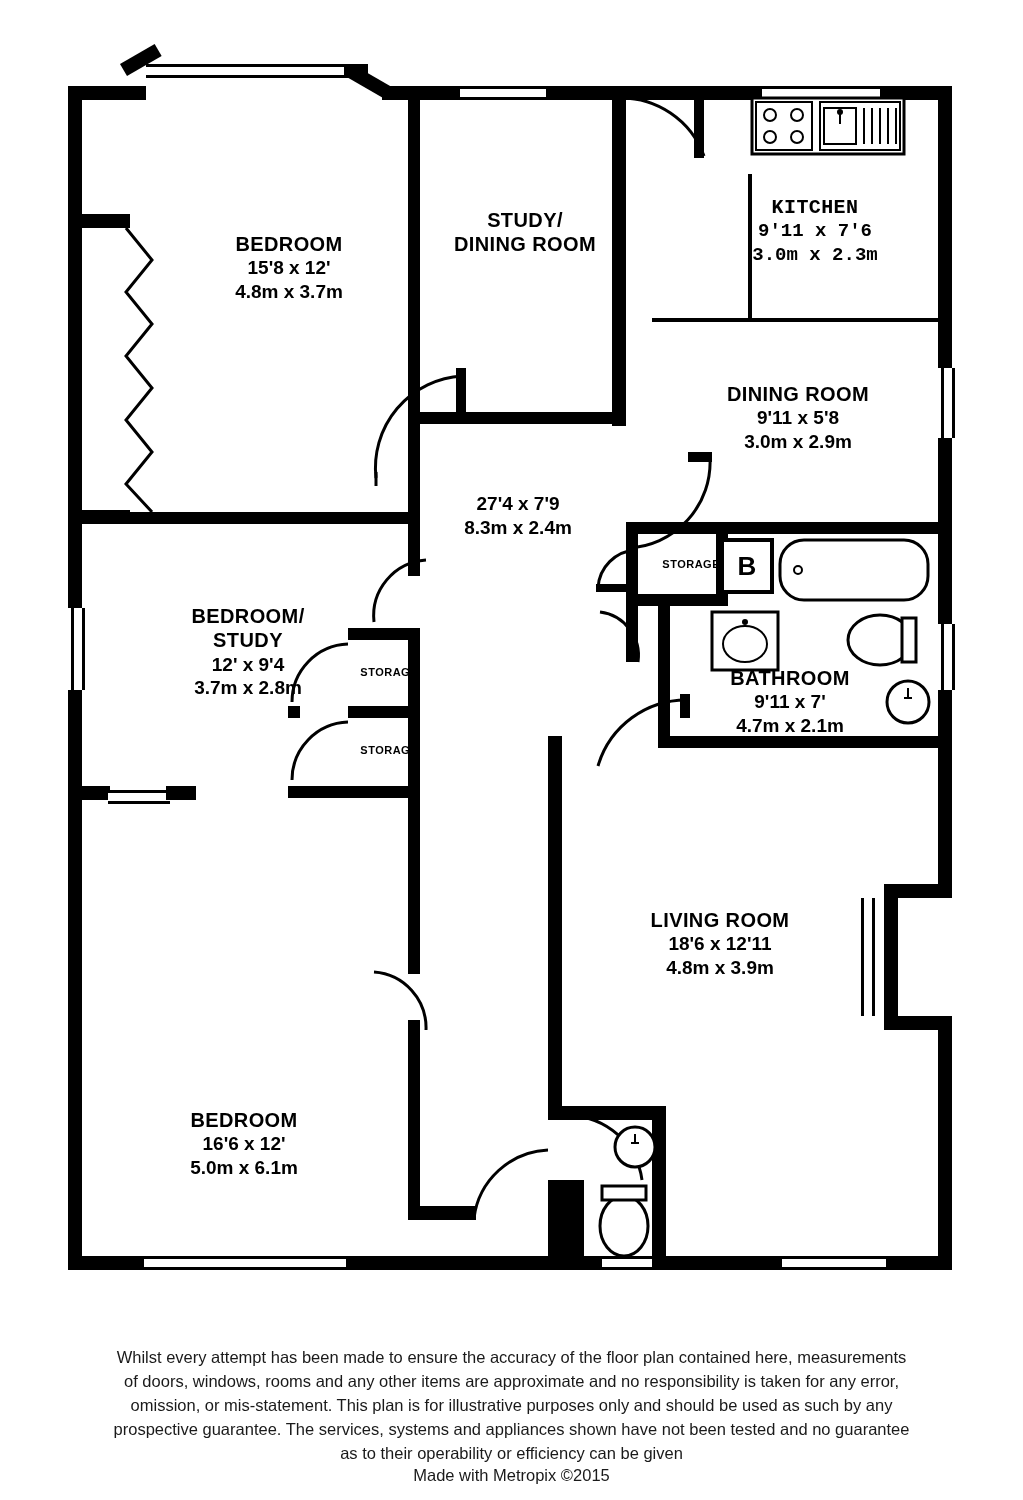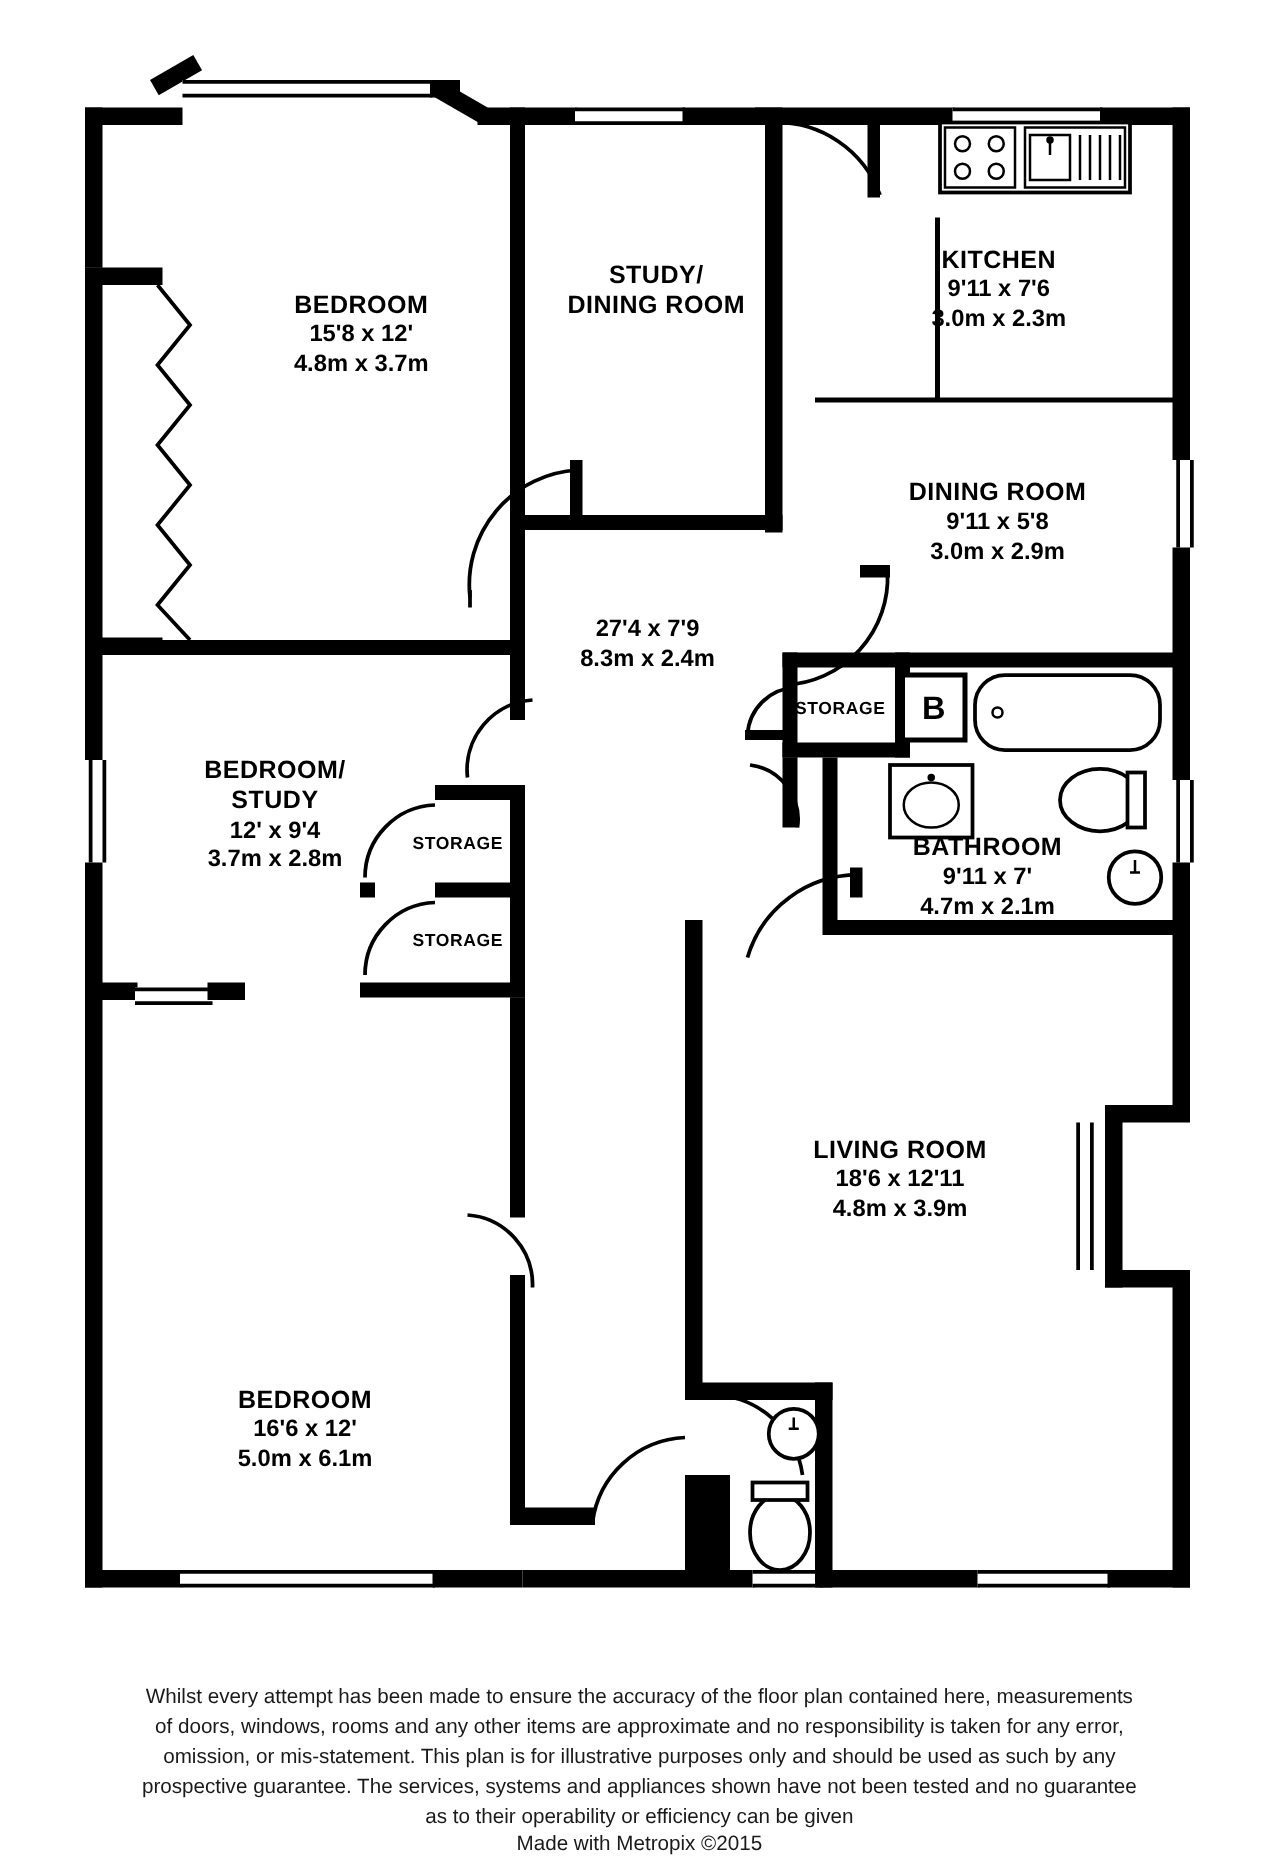--- a/index.html
+++ b/index.html
@@ -9,21 +9,21 @@
   .wall{position:absolute;background:#000;}
   .win{position:absolute;background:#fff;border-top:3px solid #000;border-bottom:3px solid #000;}
   .winv{position:absolute;background:#fff;border-left:3px solid #000;border-right:3px solid #000;}
   .thin{position:absolute;background:#000;}
 
   .label{position:absolute;text-align:center;line-height:1.22;font-weight:bold;}
   .label .nm{font-size:20px;letter-spacing:.4px;}
   .label .dim{font-size:19px;}
   .dimonly{position:absolute;text-align:center;font-weight:bold;font-size:19px;line-height:1.25;}
 
-  .storage{position:absolute;text-align:left;font-weight:bold;font-size:14px;letter-spacing:.5px;}
+  .storage{position:absolute;text-align:right;font-weight:bold;font-size:11px;letter-spacing:.5px;}
 
   .doorsw{position:absolute;}
   .doorsw svg{display:block;overflow:visible;}
 
   .fix{position:absolute;}
   .fix svg{display:block;overflow:visible;}
 
   .disclaimer{position:absolute;left:0;right:0;text-align:center;font-size:16.5px;line-height:1.42;color:#1a1a1a;}
   .madewith{position:absolute;left:0;right:0;text-align:center;font-size:16.5px;color:#1a1a1a;}
 </style>
@@ -276,38 +276,38 @@
     <div class="nm">BEDROOM</div>
     <div class="dim">15'8 x 12'</div>
     <div class="dim">4.8m x 3.7m</div>
   </div>
 
   <div class="label" style="left:428px;top:208px;width:194px;">
     <div class="nm">STUDY/</div>
     <div class="nm">DINING ROOM</div>
   </div>
 
-  <div class="label" style="left:672px;top:196px;width:254px;">
+  <div class="label" style="left:688px;top:196px;width:254px;font-family:Liberation Mono, monospace;">
     <div class="nm">KITCHEN</div>
     <div class="dim">9'11 x 7'6</div>
     <div class="dim">3.0m x 2.3m</div>
   </div>
 
   <div class="label" style="left:654px;top:382px;width:288px;">
     <div class="nm">DINING ROOM</div>
     <div class="dim">9'11 x 5'8</div>
     <div class="dim">3.0m x 2.9m</div>
   </div>
 
   <div class="dimonly" style="left:404px;top:492px;width:228px;">
     <div>27'4 x 7'9</div>
     <div>8.3m x 2.4m</div>
   </div>
 
-  <div class="label" style="left:76px;top:604px;width:288px;text-align:center;">
+  <div class="label" style="left:104px;top:604px;width:288px;text-align:center;">
     <div class="nm">BEDROOM/</div>
     <div class="nm">STUDY</div>
     <div class="dim">12' x 9'4</div>
     <div class="dim">3.7m x 2.8m</div>
   </div>
 
   <div class="label" style="left:668px;top:666px;width:244px;">
     <div class="nm">BATHROOM</div>
     <div class="dim">9'11 x 7'</div>
     <div class="dim">4.7m x 2.1m</div>

